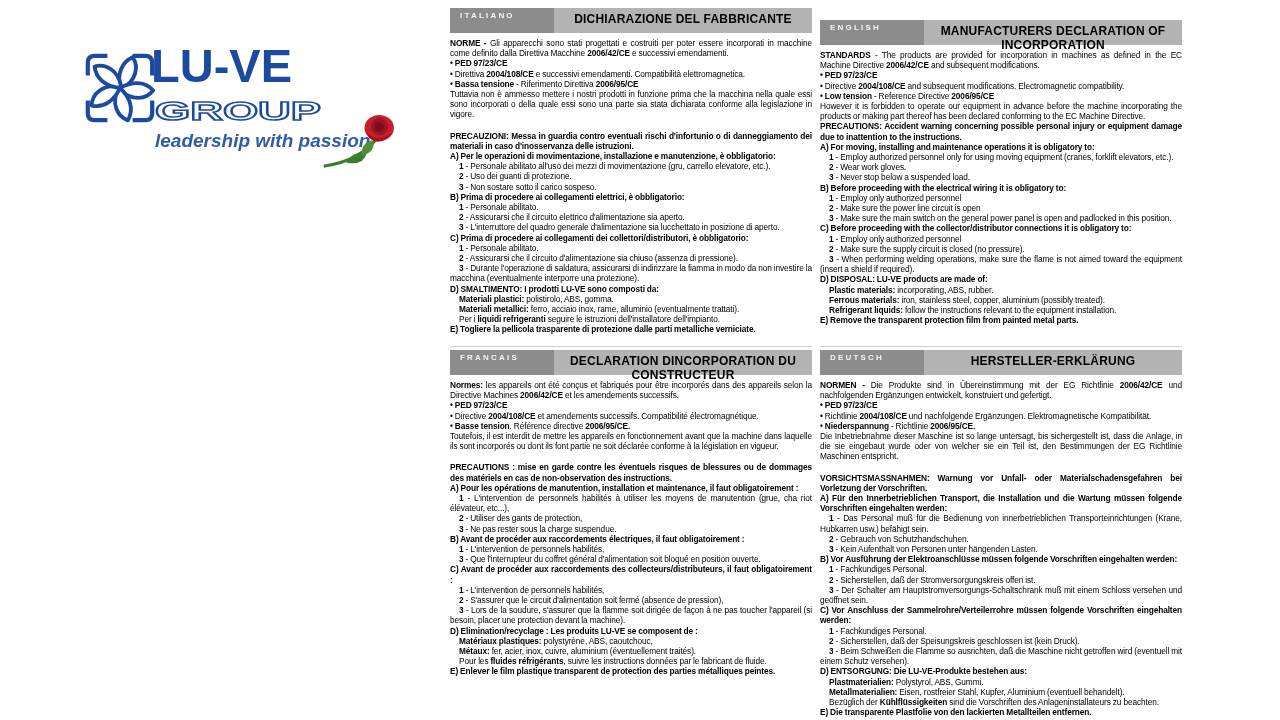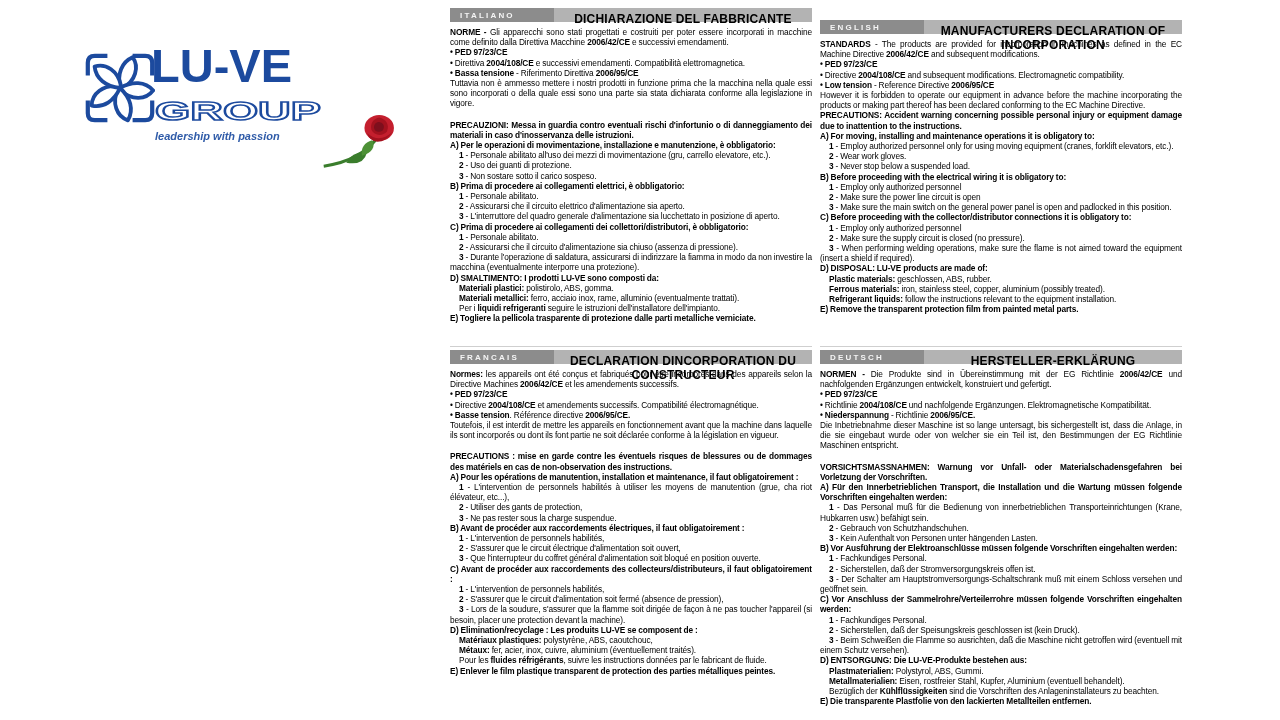--- a/index.html
+++ b/index.html
@@ -16,31 +16,31 @@
     font-size:47px;font-weight:bold;letter-spacing:0px;
     color:var(--brand,#1c4a9e);line-height:1;
   }
   .group-svg{position:absolute;left:68px;top:58px;width:176px;height:30px;}
   .group-text{
     fill:#ffffff;stroke:var(--brand,#1c4a9e);stroke-width:1.5px;
     font-family:"Liberation Sans",sans-serif;font-weight:bold;font-size:26px;
   }
   .tagline{
     position:absolute;left:70px;top:92px;
-    font-style:italic;font-weight:bold;font-size:11px;
+    font-style:italic;font-weight:bold;font-size:19px;
     color:var(--tagline,#2f5ba8);
   }
   .rose-svg{position:absolute;left:237px;top:72px;width:78px;height:62px;}
   
   .sec{position:absolute;width:362px;}
   #sec0{left:450px;top:8px;}
   #sec1{left:820px;top:20px;}
   #sec2{left:450px;top:350px;}
   #sec3{left:820px;top:350px;}
-  .shead{display:flex;height:14px;margin-bottom:5px;}
+  .shead{display:flex;height:25px;margin-bottom:5px;}
   .slang{
     width:104px;box-sizing:border-box;padding:2.5px 0 0 10px;
     background:var(--lang-bg,#8c8c8c);color:var(--lang-fg,#f5f5f5);
     font-size:8px;font-weight:bold;letter-spacing:2.2px;
   }
   .stitle{
     flex:1;box-sizing:border-box;padding-top:4px;
     background:var(--title-bg,#b3b3b3);color:var(--title-fg,#000);
     font-size:12px;font-weight:bold;text-align:center;letter-spacing:0.2px;
   }
@@ -138,21 +138,21 @@
     <div class="blk ind"><b>3</b><span> - Never stop below a suspended load.</span></div>
     <div class="blk"><b>B) Before proceeding with the electrical wiring it is obligatory to:</b></div>
     <div class="blk ind"><b>1</b><span> - Employ only authorized personnel</span></div>
     <div class="blk ind"><b>2</b><span> - Make sure the power line circuit is open</span></div>
     <div class="blk ind"><b>3</b><span> - Make sure the main switch on the general power panel is open and padlocked in this position.</span></div>
     <div class="blk"><b>C) Before proceeding with the collector/distributor connections it is obligatory to:</b></div>
     <div class="blk ind"><b>1</b><span> - Employ only authorized personnel</span></div>
     <div class="blk ind"><b>2</b><span> - Make sure the supply circuit is closed (no pressure).</span></div>
     <div class="blk ind"><b>3</b><span> - When performing welding operations, make sure the flame is not aimed toward the equipment (insert a shield if required).</span></div>
     <div class="blk"><b>D) DISPOSAL: LU-VE products are made of:</b></div>
-    <div class="blk ind"><b>Plastic materials:</b><span> geschlossen, ABS, rubber.</span></div>
+    <div class="blk ind"><b>Plastic materials:</b><span> incorporating, ABS, rubber.</span></div>
     <div class="blk ind"><b>Ferrous materials:</b><span> iron, stainless steel, copper, aluminium (possibly treated).</span></div>
     <div class="blk ind"><b>Refrigerant liquids:</b><span> follow the instructions relevant to the equipment installation.</span></div>
     <div class="blk"><b>E) Remove the transparent protection film from painted metal parts.</b></div>
   </section>
 <section class="sec" id="sec2">
     <div class="shead">
       <span class="slang">FRANCAIS</span>
       <span class="stitle">DECLARATION DINCORPORATION DU CONSTRUCTEUR</span>
     </div>
     <div class="blk"><b>Normes:</b><span> les appareils ont été conçus et fabriqués pour être incorporés dans des appareils selon la Directive Machines </span><b>2006/42/CE</b><span> et les amendements successifs.</span></div>
@@ -160,21 +160,20 @@
     <div class="blk"><span>• Directive </span><b>2004/108/CE</b><span> et amendements successifs. Compatibilité électromagnétique.</span></div>
     <div class="blk"><b>• Basse tension</b><span>. Référence directive </span><b>2006/95/CE.</b></div>
     <div class="blk"><span>Toutefois, il est interdit de mettre les appareils en fonctionnement avant que la machine dans laquelle ils sont incorporés ou dont ils font partie ne soit déclarée conforme à la législation en vigueur.</span></div>
     <div class="blk mt"><b>PRECAUTIONS : mise en garde contre les éventuels risques de blessures ou de dommages des matériels en cas de non-observation des instructions.</b></div>
     <div class="blk"><b>A) Pour les opérations de manutention, installation et maintenance, il faut obligatoirement :</b></div>
     <div class="blk ind"><b>1</b><span> - L'intervention de personnels habilités à utiliser les moyens de manutention (grue, cha riot élévateur, etc...),</span></div>
     <div class="blk ind"><b>2</b><span> - Utiliser des gants de protection,</span></div>
     <div class="blk ind"><b>3</b><span> - Ne pas rester sous la charge suspendue.</span></div>
     <div class="blk"><b>B) Avant de procéder aux raccordements électriques, il faut obligatoirement :</b></div>
     <div class="blk ind"><b>1</b><span> - L'intervention de personnels habilités,</span></div>
-    <div class="blk ind"><b>2</b><span> - S'assurer que le circuit électrique d'alimentation soit ouvert,</span></div>
     <div class="blk ind"><b>3</b><span> - Que l'interrupteur du coffret général d'alimentation soit bloqué en position ouverte.</span></div>
     <div class="blk"><b>C) Avant de procéder aux raccordements des collecteurs/distributeurs, il faut obligatoirement :</b></div>
     <div class="blk ind"><b>1</b><span> - L'intervention de personnels habilités,</span></div>
     <div class="blk ind"><b>2</b><span> - S'assurer que le circuit d'alimentation soit fermé (absence de pression),</span></div>
     <div class="blk ind"><b>3</b><span> - Lors de la soudure, s'assurer que la flamme soit dirigée de façon à ne pas toucher l'appareil (si besoin, placer une protection devant la machine).</span></div>
     <div class="blk"><b>D) Elimination/recyclage : Les produits LU-VE se composent de :</b></div>
     <div class="blk ind"><b>Matériaux plastiques:</b><span> polystyrène, ABS, caoutchouc,</span></div>
     <div class="blk ind"><b>Métaux:</b><span> fer, acier, inox, cuivre, aluminium (éventuellement traités).</span></div>
     <div class="blk ind"><span>Pour les </span><b>fluides réfrigérants</b><span>, suivre les instructions données par le fabricant de fluide.</span></div>
     <div class="blk"><b>E) Enlever le film plastique transparent de protection des parties métalliques peintes.</b></div>

